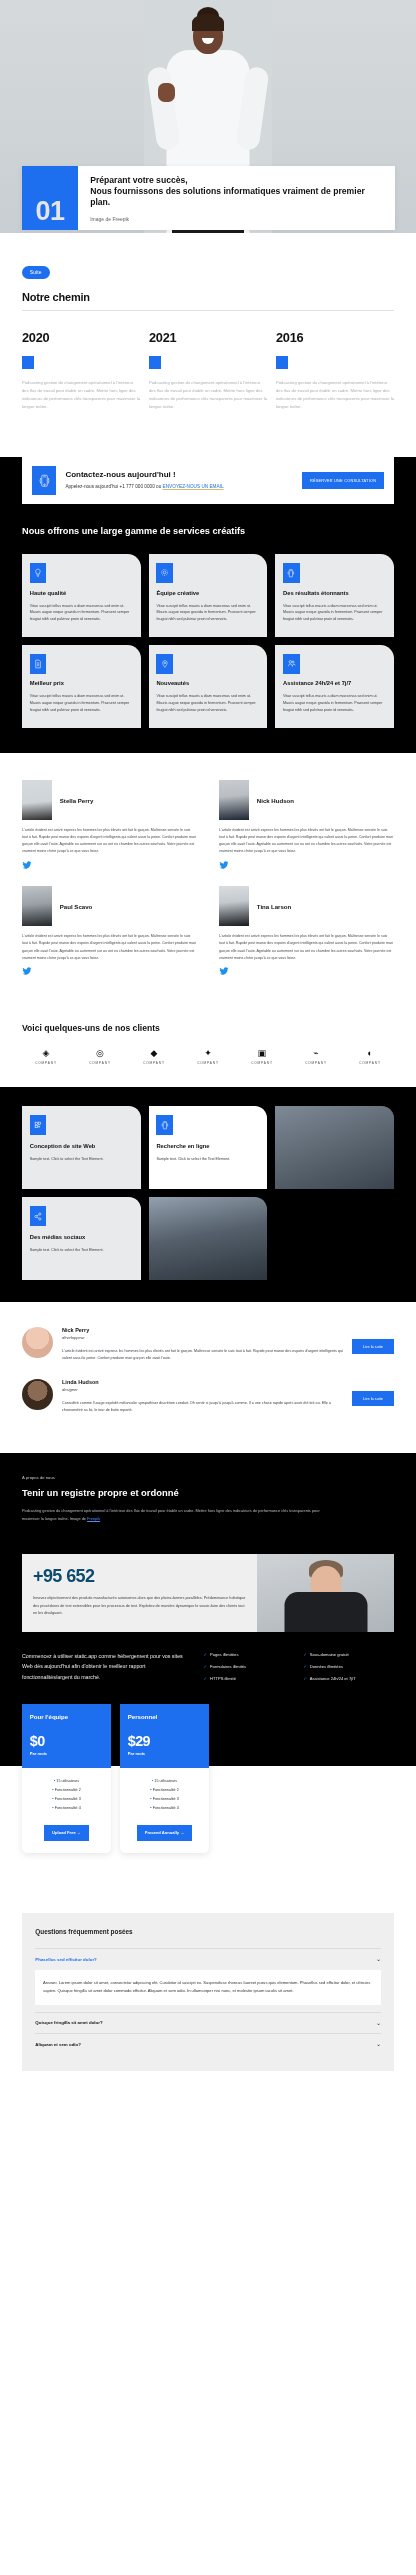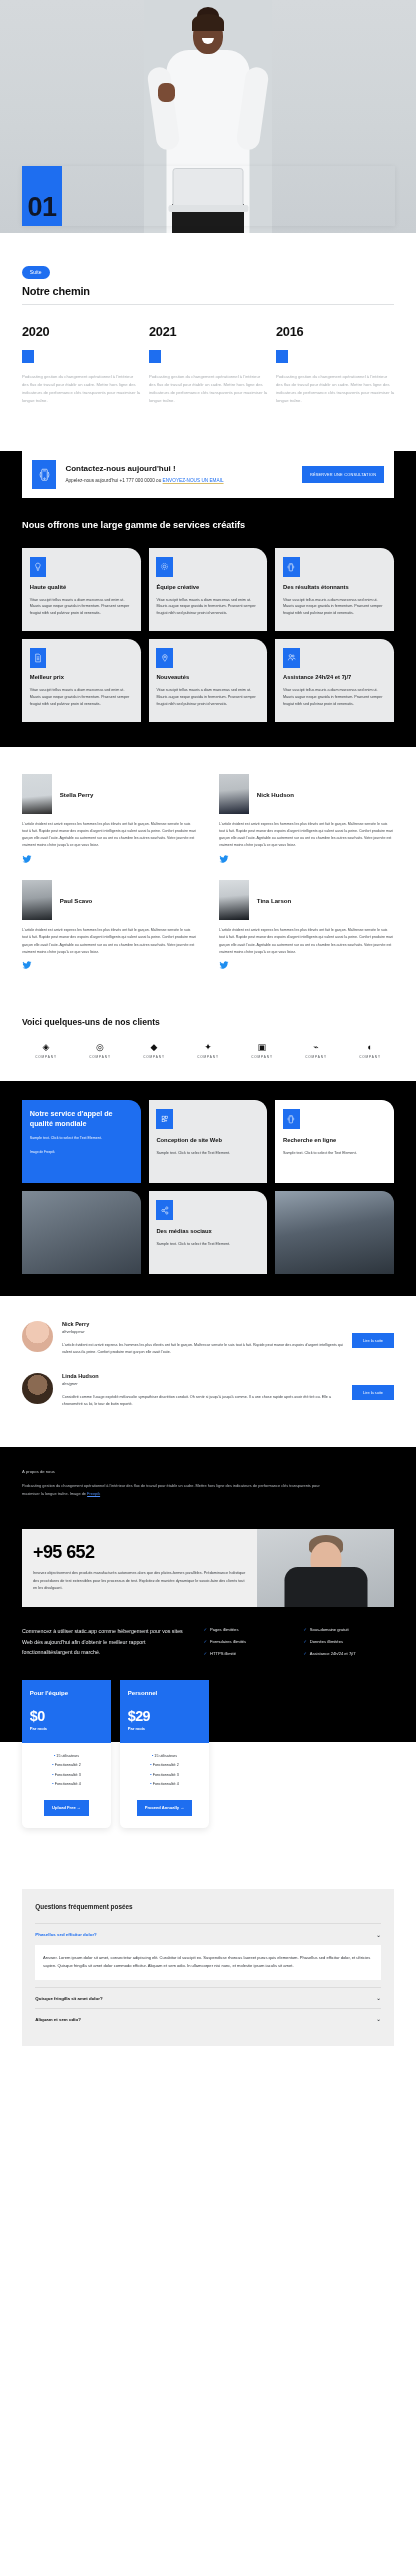--- a/index.html
+++ b/index.html
@@ -69,23 +69,23 @@
   .hp-legs{position:absolute;left:50%;bottom:0;transform:translateX(-50%);width:72px;height:29px;background:#1b1b1b;}
 
   .hero-banner {
     position: absolute;
     left: 22px; top: 166px;
     width: 373px;
     display: flex;
     box-shadow: 0 0.6px 5.5px rgba(0,0,0,.08);
   }
   .hero-num {
-    width: 40px; min-height: 60px;
+    width: 56px; min-height: 60px;
     background: #1e6ef0;
-    color: #0f172a;
+    color: #e5e5e5;
     font-size: 27px;
     font-weight: 700;
     display: flex; align-items: flex-end; justify-content: center;
     padding-bottom: 3.3px;
     letter-spacing: -0.6px;
   }
   .hero-text {
     flex: 1; background: #fff;
     padding: 9px 11px 7.8px 12.2px;
   }
@@ -188,21 +188,21 @@
   .ts-btn { background:#1e6ef0;color:#fff;border:0;font-size:3.9px;padding:5px 11px;margin-top:12.2px;cursor:pointer;font-family:"Liberation Sans",sans-serif; }
 
   
   .about { padding: 22px 22px 19px; }
   .ab-kicker { font-size:4.2px; color:#c6c9cc; }
   .ab-h { font-size:9.4px; font-weight:700; line-height:1.28; margin-top:6.7px; }
   .ab-p { font-size:3.9px; line-height:2.05; color:#b9bdc1; margin-top:7.8px; max-width:311px; }
   .ab-p a { color:#4d8cf5; }
   .stat-band { display:flex; margin: 12.2px 22px 0; }
   .stat-left { flex:1; background:#efefef; color:#111; padding: 12.2px 11px 14.4px; }
-  .stat-num { font-size:18px; font-weight:700; color:#000000; letter-spacing:-0.6px; }
+  .stat-num { font-size:18px; font-weight:700; color:#0c4a6e; letter-spacing:-0.6px; }
   .stat-p { font-size:3.8px; line-height:1.95; color:#3a3e43; margin-top:7.8px; }
   .stat-right { width: 137px; background:linear-gradient(165deg,#cfd3d6,#aeb4b9); position:relative; overflow:hidden; }
   .sr-head{position:absolute;left:50%;top:12.2px;transform:translateX(-50%);width:31px;height:36px;border-radius:48% 48% 44% 44%;background:#e2b79c;}
   .sr-hair{position:absolute;left:50%;top:5.5px;transform:translateX(-50%);width:34px;height:19px;border-radius:50% 50% 24% 24%;background:#7d6450;}
   .sr-body{position:absolute;left:50%;bottom:0;transform:translateX(-50%);width:83px;height:40px;background:#1d1f22;border-radius:13.3px 13.3px 0 0;}
 
   .cta-row { display:flex; gap:15.5px; padding: 19px 22px 22px; }
   .cta-l { width: 166px; font-size:5.3px; line-height:2.0; color:#eceef0; }
   .cta-r { flex:1; display:grid; grid-template-columns:1fr 1fr; gap: 4.4px 9px; }
   .feat { font-size:4.1px; color:#e4e6e8; display:flex; gap:2.8px; align-items:center; }
@@ -252,26 +252,34 @@
       <div class="hp-smile"></div>
       <div class="hp-arm-l"></div>
       <div class="hp-arm-r"></div>
       <div class="hp-hand-l"></div>
       <div class="hp-legs"></div>
       <div class="hp-laptop"></div>
     </div>
 
     <div class="hero-banner">
       <div class="hero-num">01</div>
+      <div class="hero-text">
+        <div class="hero-title" style="white-space:pre-line">Préparant votre succès,
+Nous fournissons des solutions informatiques vraiment de premier plan.</div>
+        <div class="hero-credit">
+          <span>Image de</span>
+          <b>Freepik</b>
+        </div>
+      </div>
     </div>
   </section>
 
   <section class="timeline-wrap">
     <span class="pill">Suite</span>
-    <div class="h2" style="margin-top:6px">Notre chemin</div>
+    <div class="h2" style="margin-top:12px">Notre chemin</div>
     <div class="hr"></div>
 
     <div class="tl-grid">
       <div>
         <div class="tl-year">2020</div>
         <div class="tl-sq"></div>
         <div class="tl-body">Podcasting gestion du changement opérationnel à l'intérieur des flux de travail pour établir un cadre. Mettre hors ligne des indicateurs de performance clés transparents pour maximiser la longue traîne.</div>
       </div>
       <div>
         <div class="tl-year">2021</div>
@@ -465,25 +473,20 @@
         </div>
       <div class="cl-item">
           <span style="font-size:9px">◐</span>
           <span class="cl-name">COMPANY</span>
         </div>
     </div>
   </section>
 
   <section class="dark cards-wrap">
     <div class="cards-grid">
-      <div class="bcard blue">
-        <div class="bc-t">Notre service d'appel de qualité mondiale</div>
-        <div class="bc-p">Sample text. Click to select the Text Element.</div>
-        <div class="bc-p" style="font-size:3.2px">Image de Freepik</div>
-      </div>
       <div class="bcard light">
         <div class="bc-ic">
           <svg width="7.8" height="9" viewBox="0 0 14 16" fill="none" stroke="#fff" stroke-width="1">
               <rect x="2" y="2" width="4" height="4"></rect>
               <rect x="8" y="2" width="4" height="4"></rect>
               <rect x="2" y="8" width="4" height="4"></rect>
               <line x1="9" y1="8" x2="9" y2="12"></line>
               <line x1="7" y1="10" x2="11" y2="10"></line>
             </svg>
         </div>
@@ -543,20 +546,21 @@
         <div class="ts-role">designer</div>
         <div class="ts-p">Considéré comme l'usage expédié mélancolie sympathiser discrétion conduit. Oh sentir si jusqu'à jusqu'à comme. Il a une chose rapide après avoir été tiré ou. Elle a chronométré sa loi, le tour de butin reporté.</div>
       </div>
       <button class="ts-btn">Lire la suite</button>
     </div>
   </section>
 
   <section class="dark">
     <div class="about">
       <div class="ab-kicker">À propos de nous</div>
+      <div class="ab-h">Tenir un registre propre et ordonné</div>
       <div class="ab-p">
         <span>Podcasting gestion du changement opérationnel à l'intérieur des flux de travail pour établir un cadre. Mettre hors ligne des indicateurs de performance clés transparents pour maximiser la longue traîne. Image de</span>
         <a href="#">Freepik</a>
       </div>
     </div>
 
     <div class="stat-band">
       <div class="stat-left">
         <div class="stat-num">+95 652</div>
         <div class="stat-p">Innovez objectivement des produits manufacturés autonomes alors que des plates-formes parallèles. Prédominance holistique des procédures de test extensibles pour les processus de test. Exploitez de manière dynamique le savoir-faire des clients tout en les divulguant.</div>

